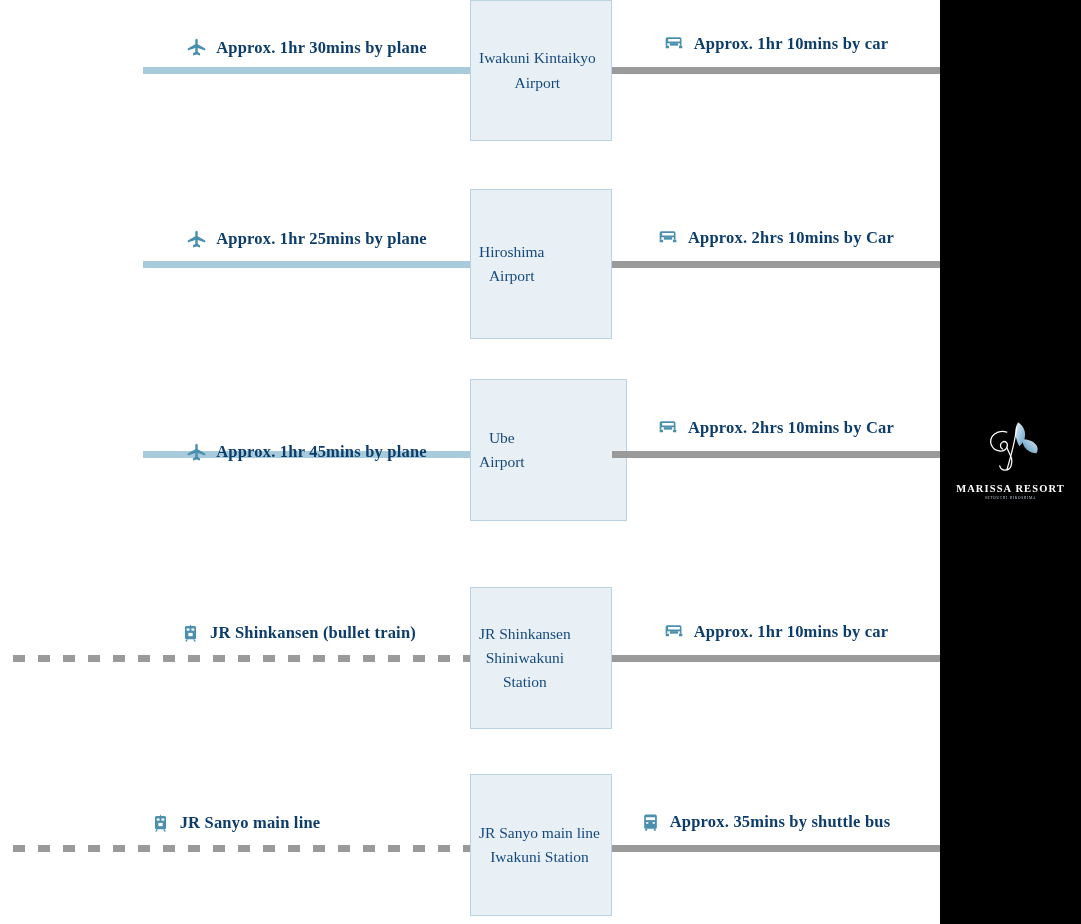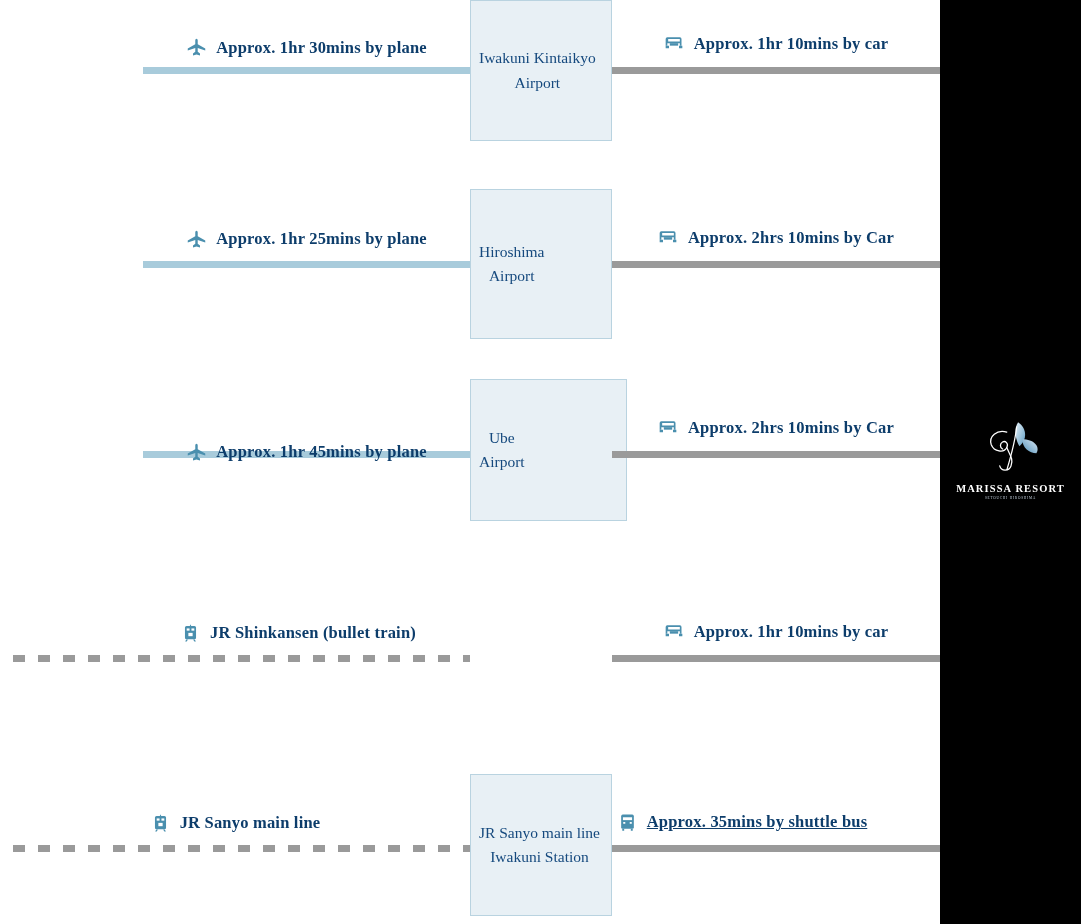--- a/index.html
+++ b/index.html
@@ -224,20 +224,27 @@
         <path d="M7 2.4h10a2 2 0 0 1 2 2v13a2 2 0 0 1-2 2H7a2 2 0 0 1-2-2v-13a2 2 0 0 1 2-2z"></path>
         <rect x="7.2" y="5.6" width="3.6" height="2.8" fill="#fff"></rect>
         <rect x="13.2" y="5.6" width="3.6" height="2.8" fill="#fff"></rect>
         <rect x="9.3" y="11.2" width="5.4" height="4.2" fill="#fff"></rect>
         <path d="M6.6 19.6h2.1l-1.4 2.6H5.3zm8.7 0h2.1l1.4 2.6h-2z"></path>
       </svg>
     </span>
     <span class="txt">JR Shinkansen (bullet train)</span>
   </div>
 
+  <div class="node mid" style="left:470px; top:587px; width:142px; height:142px;">
+    <div>
+      <div>JR Shinkansen</div>
+      <div>Shiniwakuni</div>
+      <div>Station</div>
+    </div>
+  </div>
 
   <div class="line road" style="left:612px; top:655px; width:328px;"></div>
   <div class="leg-label" style="left:612px; top:619px; width:328px; height:26px;">
     <span class="ic">
       <svg viewBox="0 0 24 24" width="20" height="20" fill="currentColor" aria-hidden="true">
         <path d="M5 4h14a2 2 0 0 1 2 2v8h-2v-3H4v3H2V6a2 2 0 0 1 2-2zm0 2v3h14V6H5z"></path>
         <path d="M2 14h4v3H2v-3zm16 0h4v3h-4v-3z"></path>
         <path d="M7 11h10v3H7z"></path>
       </svg>
     </span>
@@ -260,21 +267,21 @@
   </div>
 
   <div class="node mid" style="left:470px; top:774px; width:142px; height:142px;">
     <div>
       <div>JR Sanyo main line</div>
       <div>Iwakuni Station</div>
     </div>
   </div>
 
   <div class="line road" style="left:612px; top:845px; width:328px;"></div>
-  <div class="leg-label" style="left:578px; top:809px; width:328px; height:26px;text-decoration:underline;">
+  <div class="leg-label" style="left:601px; top:809px; width:328px; height:26px;">
     <span class="ic">
       <svg viewBox="0 0 24 24" width="19" height="19" fill="currentColor" aria-hidden="true">
         <path d="M6 2h12a2 2 0 0 1 2 2v14a2 2 0 0 1-2 2H6a2 2 0 0 1-2-2V4a2 2 0 0 1 2-2z"></path>
         <rect x="6.2" y="5.4" width="11.6" height="3.6" fill="#fff"></rect>
         <rect x="6.6" y="11.4" width="2.6" height="2.2" fill="#fff"></rect>
         <rect x="14.8" y="11.4" width="2.6" height="2.2" fill="#fff"></rect>
         <path d="M5.4 20h2.4v2.4H5.4zm10.8 0h2.4v2.4h-2.4z"></path>
       </svg>
     </span>
     <span class="txt">Approx. 35mins by shuttle bus</span>

